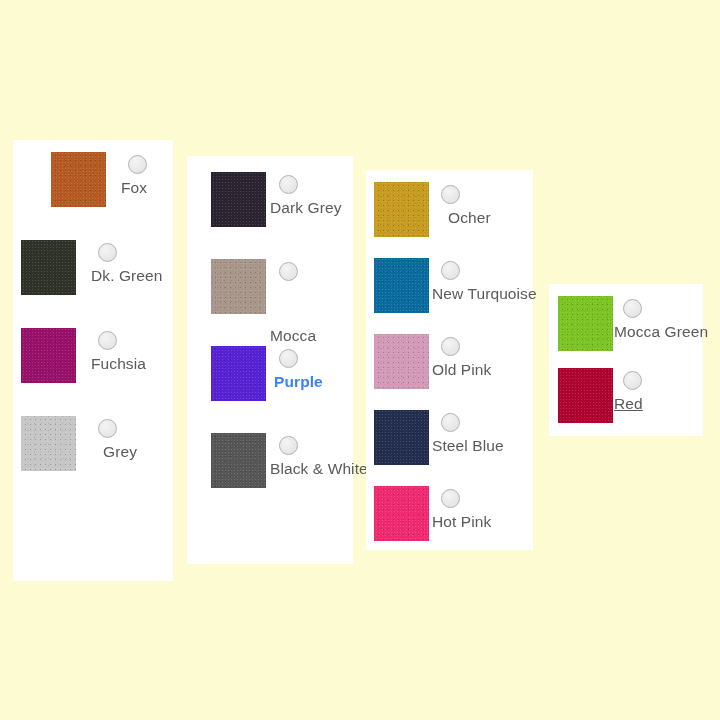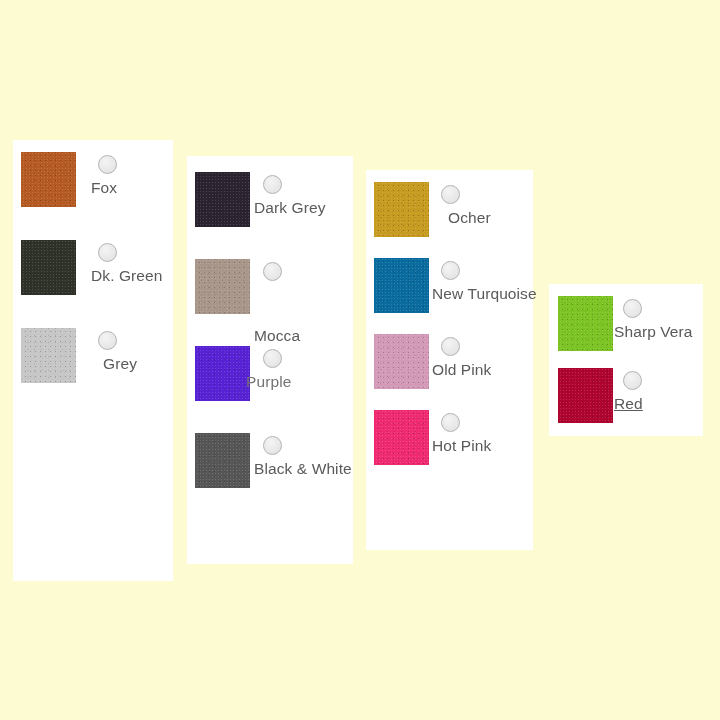--- a/index.html
+++ b/index.html
@@ -65,48 +65,55 @@
     position: absolute;
     font-size: 15.5px;
     color: #5a5a5a;
     white-space: nowrap;
     line-height: 1;
     letter-spacing: 0.1px;
   }
 
   
   #card-0 { left: 13px;  top: 140px; width: 160px; height: 441px; }
-  #card-1 { left: 187px; top: 156px; width: 166px; height: 408px; }
+  #card-1 { left: 187px; top: 156px; width: 166px; height: 408px; padding-left: 16px; }
   #card-2 { left: 366px; top: 170px; width: 167px; height: 380px; }
   #card-3 { left: 549px; top: 284px; width: 154px; height: 152px; }
 
   
   #card-0 .swatch-row { }
 </style>
 </head>
 <body style="background: rgb(253, 251, 210);">
 
 <div id="swatch-picker">
 
   <div class="swatch-card" id="card-0">
-      <div class="swatch-row" style="height: 88px;">
+      <div class="swatch-row" style="height: 88px; margin-left: 30px;">
         <div class="swatch-chip" style="left: 8px; top: 12px; background: rgb(180, 90, 34);">
           <div class="tex"></div>
         </div>
         <div class="swatch-radio" role="radio" aria-checked="false" style="left: 85px; top: 15px; background: radial-gradient(circle at 38% 32%, rgb(244, 244, 244) 0%, rgb(232, 232, 232) 60%, rgb(222, 222, 222) 100%); border-color: rgb(179, 179, 179);"></div>
         <div class="swatch-label" style="left: 78px; top: 40px; color: rgb(90, 90, 90);">Fox</div>
       </div>
       <div class="swatch-row" style="height: 88px;">
         <div class="swatch-chip" style="left: 8px; top: 12px; background: rgb(46, 50, 40);">
           <div class="tex"></div>
         </div>
         <div class="swatch-radio" role="radio" aria-checked="false" style="left: 85px; top: 15px; background: radial-gradient(circle at 38% 32%, rgb(244, 244, 244) 0%, rgb(232, 232, 232) 60%, rgb(222, 222, 222) 100%); border-color: rgb(179, 179, 179);"></div>
         <div class="swatch-label" style="left: 78px; top: 40px; color: rgb(90, 90, 90);">Dk. Green</div>
       </div>
       <div class="swatch-row" style="height: 88px;">
+        <div class="swatch-chip" style="left: 8px; top: 12px; background: rgb(153, 16, 107);">
+          <div class="tex"></div>
+        </div>
+        <div class="swatch-radio" role="radio" aria-checked="false" style="left: 85px; top: 15px; background: radial-gradient(circle at 38% 32%, rgb(244, 244, 244) 0%, rgb(232, 232, 232) 60%, rgb(222, 222, 222) 100%); border-color: rgb(179, 179, 179);"></div>
+        <div class="swatch-label" style="left: 78px; top: 40px; color: rgb(90, 90, 90);">Fuchsia</div>
+      </div>
+      <div class="swatch-row" style="height: 88px;">
         <div class="swatch-chip" style="left: 8px; top: 12px; background: rgb(198, 198, 198);">
           <div class="tex"></div>
         </div>
         <div class="swatch-radio" role="radio" aria-checked="false" style="left: 85px; top: 15px; background: radial-gradient(circle at 38% 32%, rgb(244, 244, 244) 0%, rgb(232, 232, 232) 60%, rgb(222, 222, 222) 100%); border-color: rgb(179, 179, 179);"></div>
         <div class="swatch-label" style="left: 90px; top: 40px; color: rgb(90, 90, 90);">Grey</div>
       </div>
     </div>
   <div class="swatch-card" id="card-1">
       <div class="swatch-row" style="height: 87px;">
         <div class="swatch-chip" style="left: 8px; top: 16px; background: rgb(43, 36, 48);">
@@ -120,21 +127,21 @@
           <div class="tex"></div>
         </div>
         <div class="swatch-radio" role="radio" aria-checked="false" style="left: 76px; top: 19px; background: radial-gradient(circle at 38% 32%, rgb(244, 244, 244) 0%, rgb(232, 232, 232) 60%, rgb(222, 222, 222) 100%); border-color: rgb(179, 179, 179);"></div>
         <div class="swatch-label" style="left: 67px; top: 44px; color: rgb(90, 90, 90); margin-top: 41px;">Mocca</div>
       </div>
       <div class="swatch-row" style="height: 87px;">
         <div class="swatch-chip" style="left: 8px; top: 16px; background: rgb(87, 33, 212);">
           <div class="tex"></div>
         </div>
         <div class="swatch-radio" role="radio" aria-checked="false" style="left: 76px; top: 19px; background: radial-gradient(circle at 38% 32%, rgb(244, 244, 244) 0%, rgb(232, 232, 232) 60%, rgb(222, 222, 222) 100%); border-color: rgb(179, 179, 179);"></div>
-        <div class="swatch-label" style="left: 59px; top: 44px; color: #737373;">Purple</div>
+        <div class="swatch-label" style="left: 71px; top: 44px; color: #3b82f6; font-weight: bold;">Purple</div>
       </div>
       <div class="swatch-row" style="height: 87px;">
         <div class="swatch-chip" style="left: 8px; top: 16px; background: rgb(86, 86, 86);">
           <div class="tex"></div>
         </div>
         <div class="swatch-radio" role="radio" aria-checked="false" style="left: 76px; top: 19px; background: radial-gradient(circle at 38% 32%, rgb(244, 244, 244) 0%, rgb(232, 232, 232) 60%, rgb(222, 222, 222) 100%); border-color: rgb(179, 179, 179);"></div>
         <div class="swatch-label" style="left: 67px; top: 44px; color: rgb(90, 90, 90);">Black &amp; White</div>
       </div>
     </div>
   <div class="swatch-card" id="card-2">
@@ -151,36 +158,43 @@
         </div>
         <div class="swatch-radio" role="radio" aria-checked="false" style="left: 75px; top: 15px; background: radial-gradient(circle at 38% 32%, rgb(244, 244, 244) 0%, rgb(232, 232, 232) 60%, rgb(222, 222, 222) 100%); border-color: rgb(179, 179, 179);"></div>
         <div class="swatch-label" style="left: 66px; top: 40px; color: rgb(90, 90, 90);">New Turquoise</div>
       </div>
       <div class="swatch-row" style="height: 76px;">
         <div class="swatch-chip" style="left: 8px; top: 12px; background: rgb(211, 154, 183);">
           <div class="tex"></div>
         </div>
         <div class="swatch-radio" role="radio" aria-checked="false" style="left: 75px; top: 15px; background: radial-gradient(circle at 38% 32%, rgb(244, 244, 244) 0%, rgb(232, 232, 232) 60%, rgb(222, 222, 222) 100%); border-color: rgb(179, 179, 179);"></div>
         <div class="swatch-label" style="left: 66px; top: 40px; color: rgb(90, 90, 90);">Old Pink</div>
+      </div>
+      <div class="swatch-row" style="height: 76px;">
+        <div class="swatch-chip" style="left: 8px; top: 12px; background: rgb(35, 45, 78);">
+          <div class="tex"></div>
+        </div>
+        <div class="swatch-radio" role="radio" aria-checked="false" style="left: 75px; top: 15px; background: radial-gradient(circle at 38% 32%, rgb(244, 244, 244) 0%, rgb(232, 232, 232) 60%, rgb(222, 222, 222) 100%); border-color: rgb(179, 179, 179);"></div>
+        <div class="swatch-label" style="left: 66px; top: 40px; color: rgb(90, 90, 90);">Steel Blue</div>
       </div>
       <div class="swatch-row" style="height: 76px;">
         <div class="swatch-chip" style="left: 8px; top: 12px; background: rgb(239, 42, 113);">
           <div class="tex"></div>
         </div>
         <div class="swatch-radio" role="radio" aria-checked="false" style="left: 75px; top: 15px; background: radial-gradient(circle at 38% 32%, rgb(244, 244, 244) 0%, rgb(232, 232, 232) 60%, rgb(222, 222, 222) 100%); border-color: rgb(179, 179, 179);"></div>
         <div class="swatch-label" style="left: 66px; top: 40px; color: rgb(90, 90, 90);">Hot Pink</div>
       </div>
     </div>
   <div class="swatch-card" id="card-3">
       <div class="swatch-row" style="height: 72px;">
         <div class="swatch-chip" style="left: 9px; top: 12px; background: rgb(123, 196, 36);">
           <div class="tex"></div>
         </div>
         <div class="swatch-radio" role="radio" aria-checked="false" style="left: 74px; top: 15px; background: radial-gradient(circle at 38% 32%, rgb(244, 244, 244) 0%, rgb(232, 232, 232) 60%, rgb(222, 222, 222) 100%); border-color: rgb(179, 179, 179);"></div>
-        <div class="swatch-label" style="left: 65px; top: 40px; color: rgb(90, 90, 90);">Sharp Vera</div>
+        <div class="swatch-label" style="left: 65px; top: 40px; color: rgb(90, 90, 90);">Mocca Green</div>
       </div>
       <div class="swatch-row" style="height: 72px;">
         <div class="swatch-chip" style="left: 9px; top: 12px; background: rgb(176, 4, 48);">
           <div class="tex"></div>
         </div>
         <div class="swatch-radio" role="radio" aria-checked="false" style="left: 74px; top: 15px; background: radial-gradient(circle at 38% 32%, rgb(244, 244, 244) 0%, rgb(232, 232, 232) 60%, rgb(222, 222, 222) 100%); border-color: rgb(179, 179, 179);"></div>
         <div class="swatch-label" style="left: 65px; top: 40px; color: rgb(90, 90, 90); text-decoration: underline;">Red</div>
       </div>
     </div>
 

